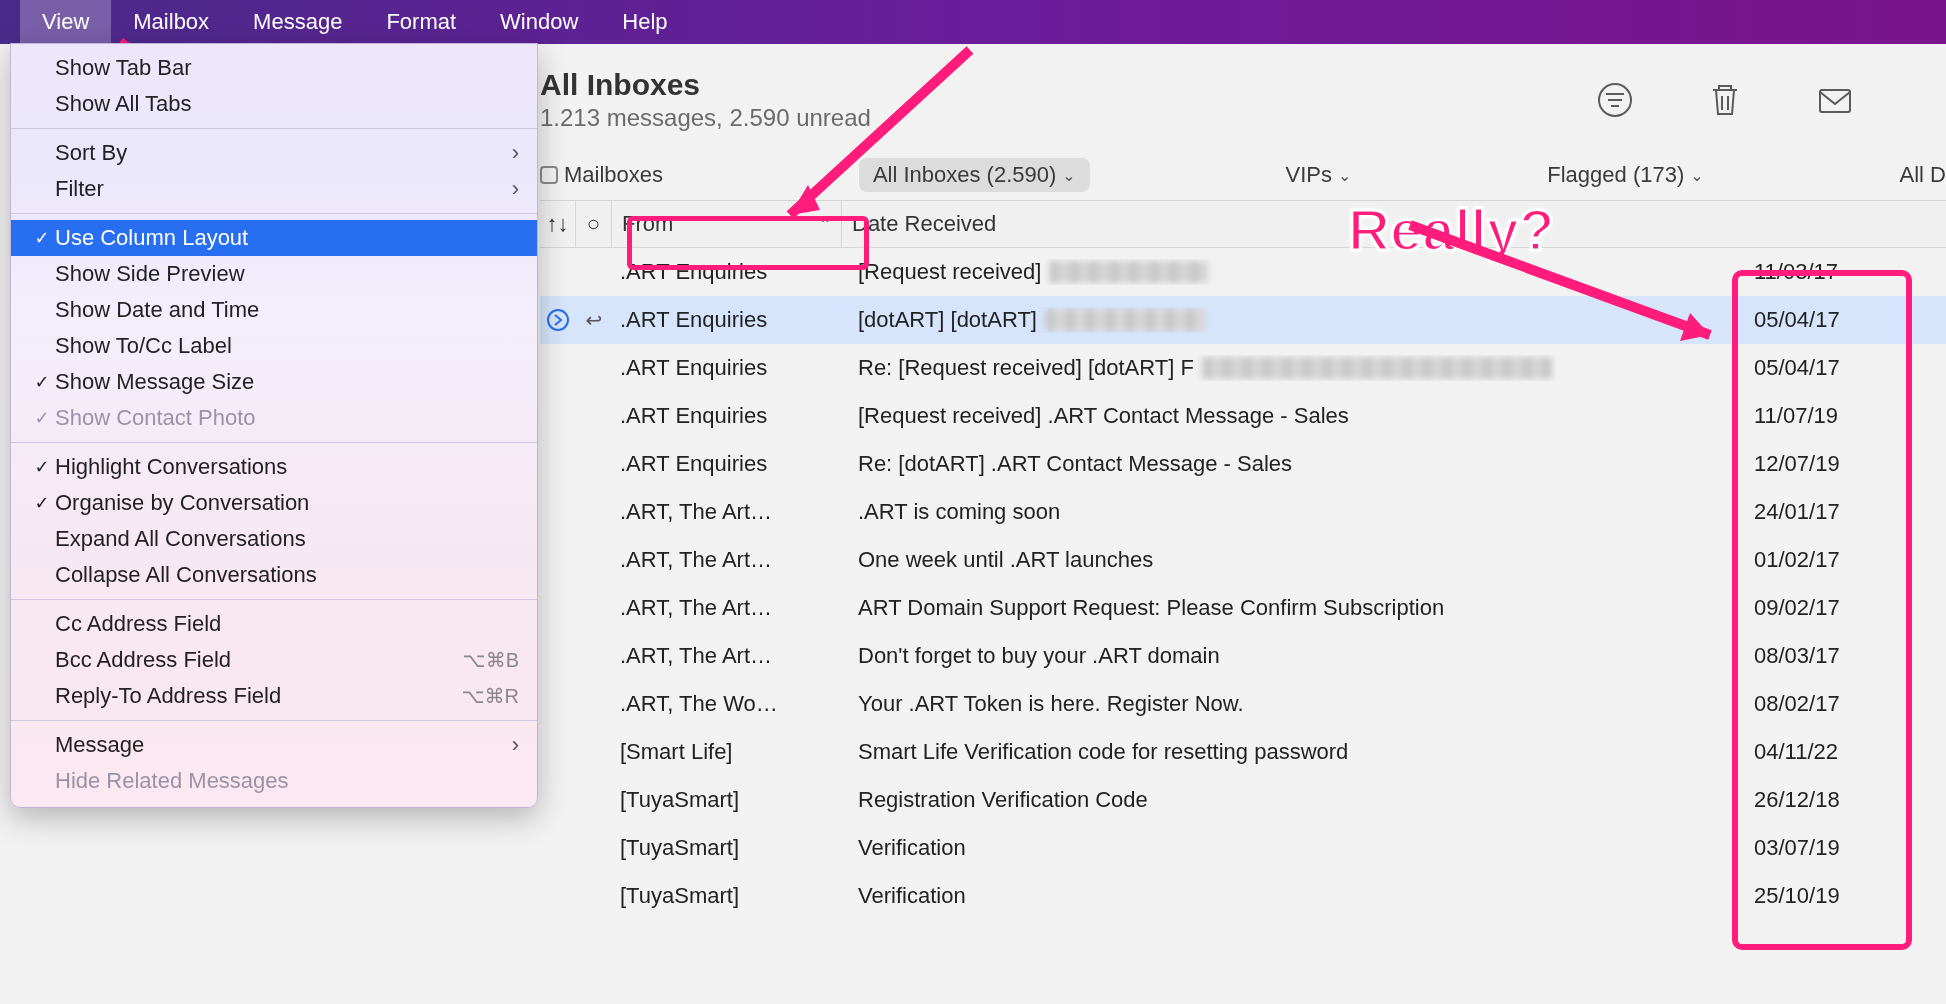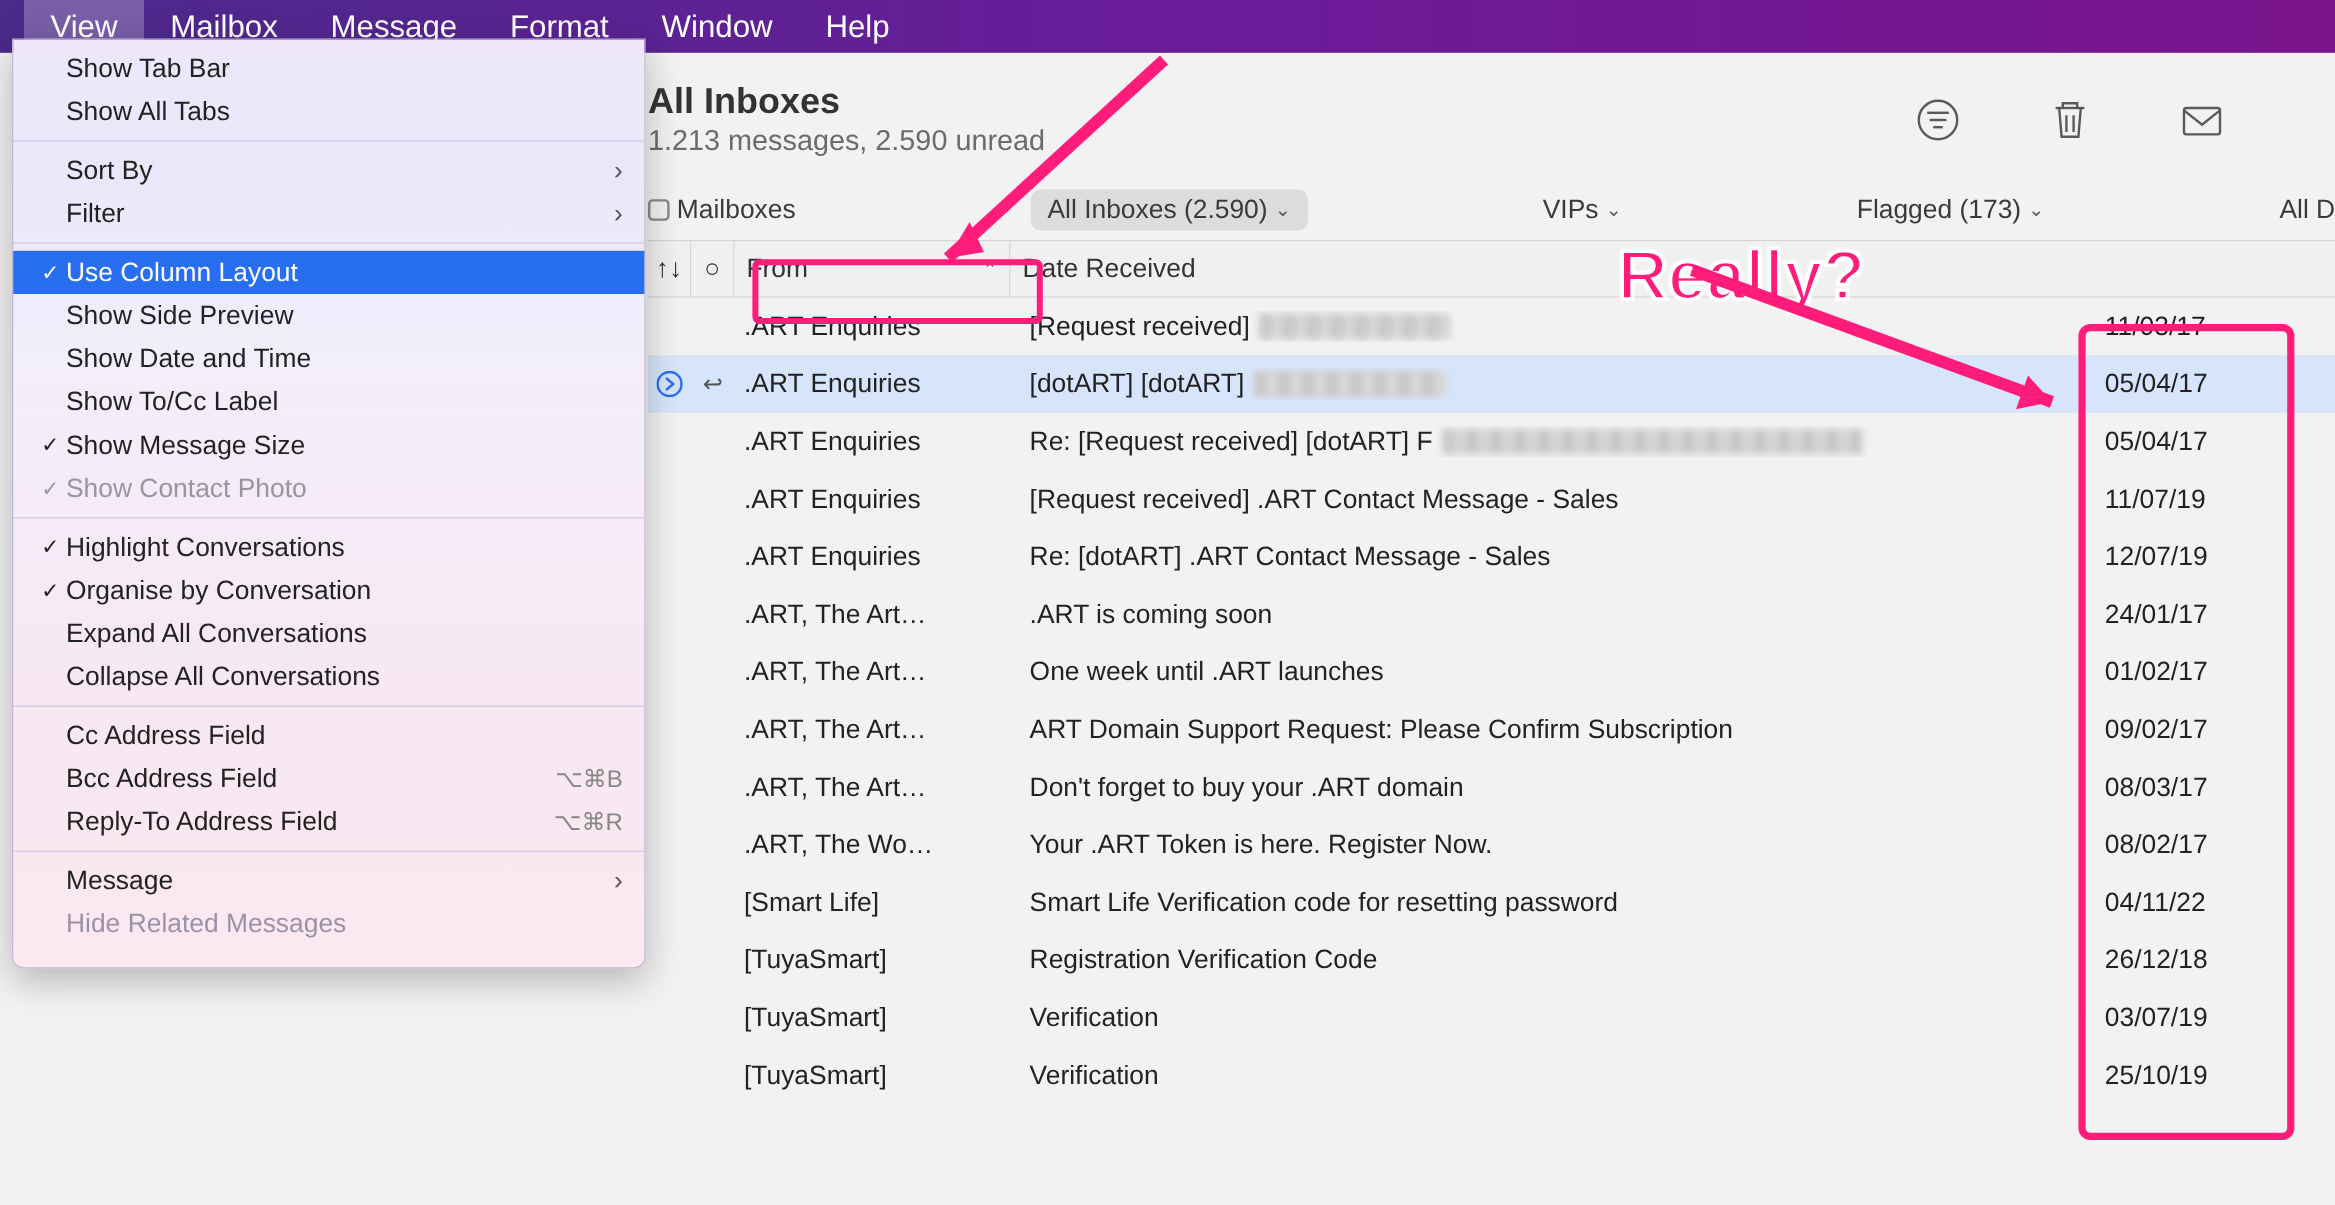--- a/index.html
+++ b/index.html
@@ -12,35 +12,35 @@
     position: relative;
   }
   
   .menubar {
     height: 44px;
     background: linear-gradient(90deg, #4a2a8a 0%, #6a1c9a 50%, #7a148c 100%);
     display: flex;
     align-items: center;
     padding-left: 20px;
     color: #fff;
-    font-size: 26px;
+    font-size: 22px;
   }
   .menubar-item { padding: 9px 22px; cursor: default; }
   .menubar-item.active { background: rgba(255,255,255,0.25); border-radius: 0; }
   
   .dropdown {
     position: absolute;
-    top: 32px;
+    top: 43px;
     left: 10px;
     width: 528px;
     background: linear-gradient(180deg,#eee7fb 0%, #eae7fb 15%, #f3eefb 35%, #f7e8f2 70%, #fce8f0 100%);
     border: 1px solid #c2b5d8;
     border-radius: 0 0 10px 10px;
     box-shadow: 0 10px 30px rgba(0,0,0,.25);
-    padding: 6px 0 18px 0;
+    padding: 6px 0 8px 0;
     z-index: 50;
   }
   .dd-item {
     display: flex;
     align-items: center;
     padding: 5px 18px 5px 18px;
     font-size: 22px;
     color: #222;
     position: relative;
   }

